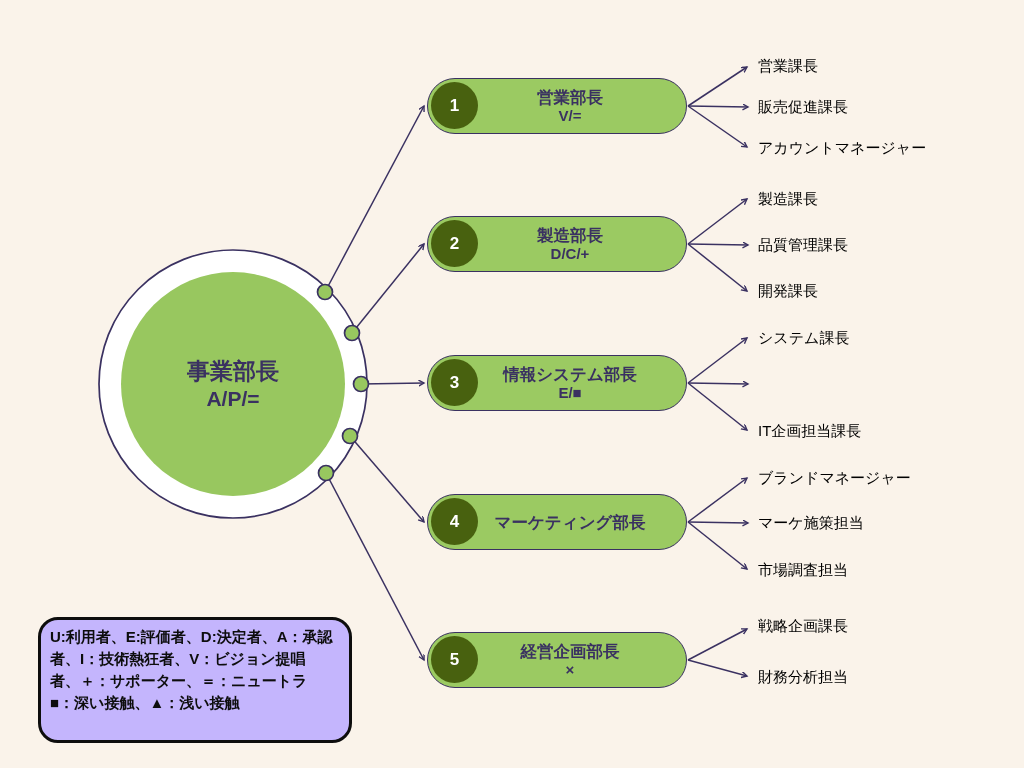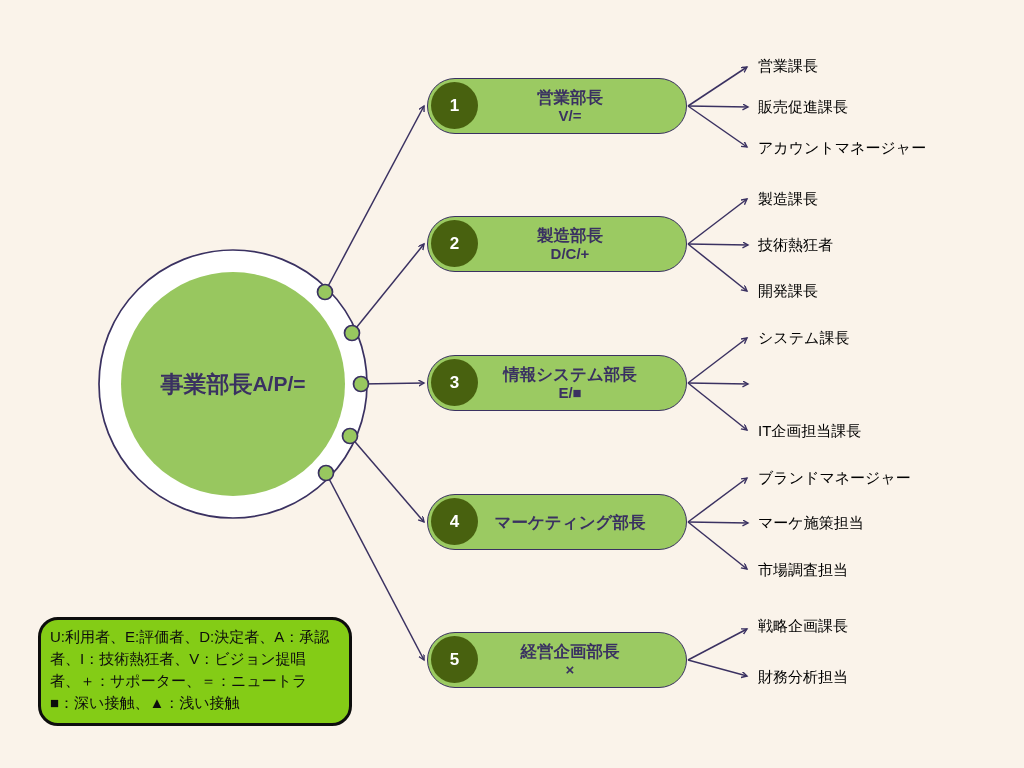--- a/index.html
+++ b/index.html
@@ -12,21 +12,21 @@
     color:#3A3161;
   }
   svg.wires{position:absolute;left:0;top:0;width:1024px;height:768px;}
   .wire{stroke:#3A3161;stroke-width:1.5;fill:none;}
   .ring{fill:#FFFFFF;stroke:#3A3161;stroke-width:1.7;}
   .core{fill:#98C75F;}
   .dot{fill:#98C75F;stroke:#3A3161;stroke-width:1.7;}
 
   .center-node{
     position:absolute;left:98px;top:249px;width:270px;height:270px;
-    display:flex;flex-direction:row;align-items:center;justify-content:center;
+    display:flex;flex-direction:column;align-items:center;justify-content:center;
     text-align:center;pointer-events:none;
   }
   .center-title{font-size:23px;font-weight:bold;line-height:30px;}
   .center-sub{font-size:21px;font-weight:bold;line-height:26px;text-align:center;}
 
   .pill{
     position:absolute;left:427px;width:260px;height:56px;
     background:#9BCA62;border:1.8px solid #3A3161;border-radius:29px;
     box-sizing:border-box;
     display:flex;flex-direction:column;align-items:center;justify-content:center;
@@ -39,25 +39,25 @@
   .pill-title{font-size:16.5px;font-weight:bold;line-height:20px;padding-left:26px;}
   .pill-sub{font-size:15px;font-weight:bold;line-height:18px;padding-left:26px;}
   .pill-sub:empty{display:none;}
 
   .leaf{
     position:absolute;left:758px;font-size:15px;line-height:22px;white-space:nowrap;
     color:#000000;
   }
 
   .legend{
-    position:absolute;left:38px;top:617px;width:314px;height:109px;
+    position:absolute;left:38px;top:617px;width:314px;height:126px;
     box-sizing:border-box;
-    background:#84cc16;border:3.5px solid #0D0D0D;border-radius:20px;
+    background:#c4b5fd;border:3.5px solid #0D0D0D;border-radius:20px;
     padding:6px 9px;
-    color:#0D0D0D;font-size:15px;font-weight:normal;line-height:22px;
+    color:#0D0D0D;font-size:15px;font-weight:bold;line-height:22px;
   }
   .legend-line{white-space:nowrap;}
 </style>
 </head>
 <body>
 
 <div class="stage">
 
   <svg class="wires" viewBox="0 0 1024 768">
     <defs>
@@ -136,21 +136,21 @@
     <div class="pill-num">5</div>
     <div class="pill-title">経営企画部長</div>
     <div class="pill-sub">×</div>
   </div>
 
   <div class="leaf" style="top:55px">営業課長</div>
   <div class="leaf" style="top:96px">販売促進課長</div>
   <div class="leaf" style="top:137px">アカウントマネージャー</div>
 
   <div class="leaf" style="top:188px">製造課長</div>
-  <div class="leaf" style="top:234px">技術熱狂者</div>
+  <div class="leaf" style="top:234px">品質管理課長</div>
   <div class="leaf" style="top:280px">開発課長</div>
 
   <div class="leaf" style="top:327px">システム課長</div>
   <div class="leaf" style="top:420px">IT企画担当課長</div>
 
   <div class="leaf" style="top:467px">ブランドマネージャー</div>
   <div class="leaf" style="top:512px">マーケ施策担当</div>
   <div class="leaf" style="top:559px">市場調査担当</div>
 
   <div class="leaf" style="top:615px">戦略企画課長</div>

